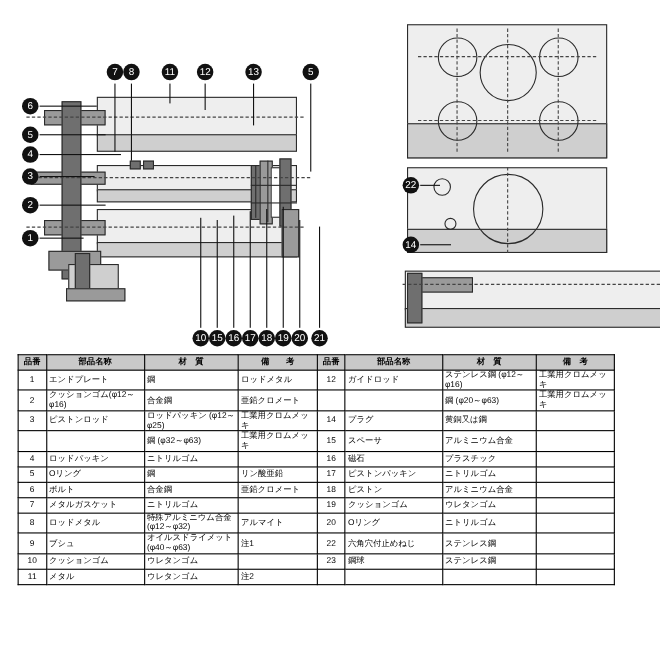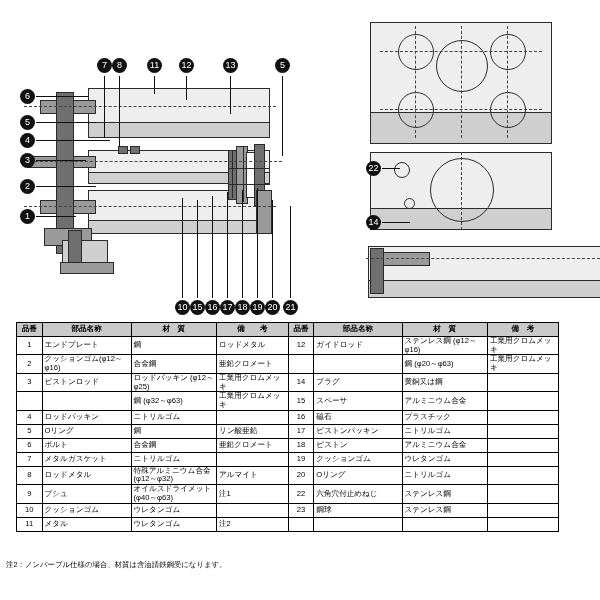--- a/index.html
+++ b/index.html
@@ -305,15 +305,14 @@
           <td class="c-note">注2</td>
           <td class="c-no"></td>
           <td class="c-name"></td>
           <td class="c-mat"></td>
           <td class="c-note"></td>
         </tr>
       </tbody>
   </table>
 
   <div class="notes">
-    <div>注2：ノンバーブル仕様の場合、材質は含油請鉄鋼受になります。</div>
   </div>
 </div>
 
 </body></html>

